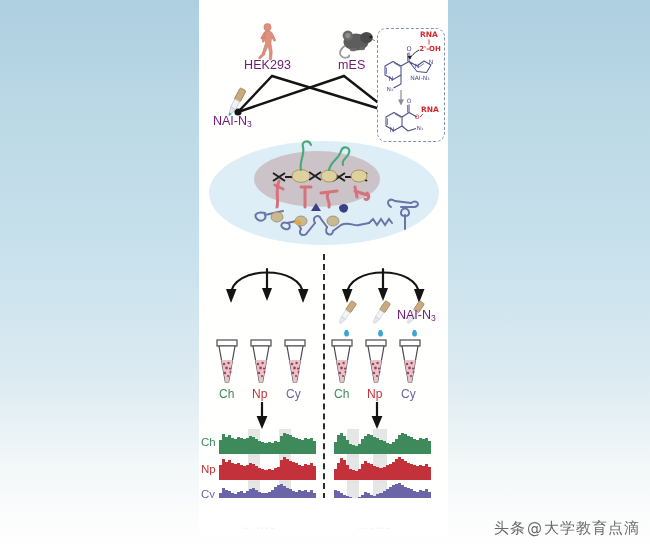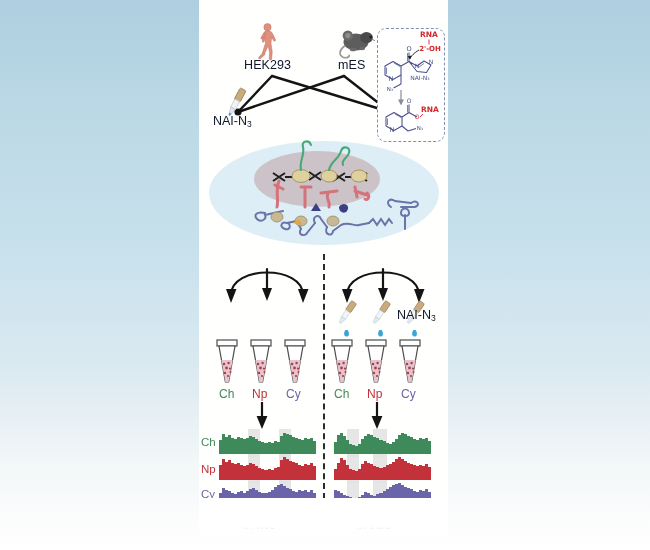--- a/index.html
+++ b/index.html
@@ -15,21 +15,21 @@
   .panel{
     position:absolute;left:199px;top:0;width:249px;height:519px;
     background:#fffffe;
   }
   .panel-fade{
     position:absolute;left:199px;top:498px;width:249px;height:52px;
     background:linear-gradient(180deg,rgba(255,255,255,1) 0%,rgba(255,255,255,1) 55%,rgba(253,253,253,0) 100%);
   }
 
   .abs{position:absolute;}
-  .lbl{position:absolute;color:#0f172a;white-space:nowrap;line-height:1;}
+  .lbl{position:absolute;color:#701a75;white-space:nowrap;line-height:1;}
 
   
   .t-org{font-size:12.5px;letter-spacing:.1px;}
   .t-nai{font-size:12.5px;}
   .t-tube{font-size:12px;}
   .t-track{font-size:11.5px;}
   .t-cond{font-size:11.5px;font-style:italic;}
 
   sub{font-size:.68em;vertical-align:-.28em;}
 
@@ -621,14 +621,17 @@
         <i style="height: 52%; background: rgb(106, 100, 168);"></i>
       </div>
       <div class="base" style="background: rgb(106, 100, 168);"></div>
     </div>
 
   <div class="lbl t-cond" style="left:243px;top:520px;">In vivo</div>
   <div class="lbl t-cond" style="left:357px;top:520px;">In vitro</div>
 
   <div class="panel-fade"></div>
 
+  <div class="wm">
+    <span>头条</span><span class="at">@</span><span>大学教育点滴</span>
+  </div>
 
 </div>
 
 </body></html>

